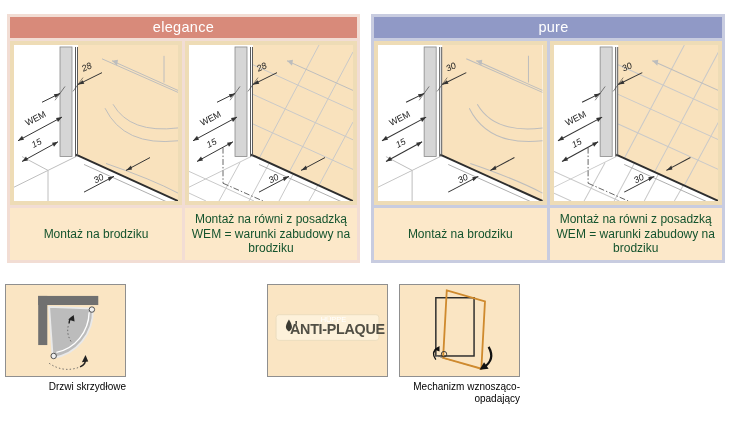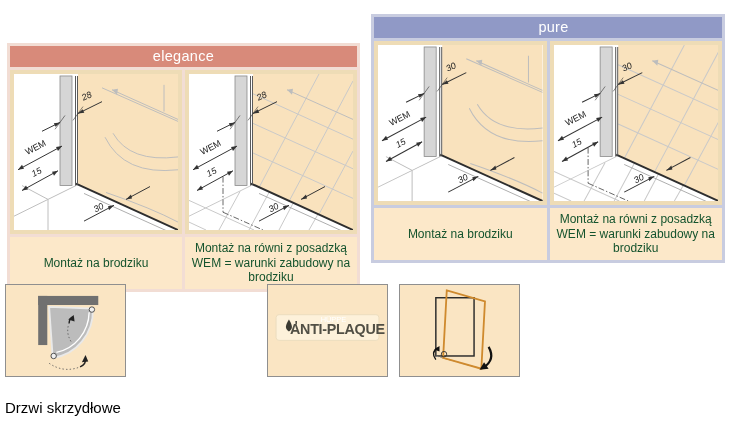--- a/index.html
+++ b/index.html
@@ -1,34 +1,34 @@
 <!DOCTYPE html>
 <html><head>
 <meta charset="utf-8">
 <style>
   html,body{margin:0;padding:0;}
   body{
     width:732px;height:439px;position:relative;background:#ffffff;
     font-family:"Liberation Sans", sans-serif;overflow:hidden;
   }
   .panel{position:absolute;top:14px;height:249px;display:flex;flex-direction:column;padding:3px;gap:3px;box-sizing:border-box;}
-  .panel.elegance{left:7px;width:353px;margin-top:29px;}
+  .panel.elegance{left:7px;width:353px;}
   .panel.pure{left:371px;width:354px;}
   .panel-header{height:21px;line-height:21px;text-align:center;color:#ffffff;font-size:14.5px;letter-spacing:.3px;}
   .drow{flex:1;display:flex;gap:3px;min-height:0;}
   .dbox{flex:1;background:#ffffff;border:4px solid #eedcb6;box-sizing:border-box;overflow:hidden;}
   .dwg{width:100%;height:100%;display:block;}
   .crow{height:52px;display:flex;gap:3px;}
   .ccell{flex:1;background:#fce8c9;display:flex;align-items:center;justify-content:center;text-align:center;
          font-size:12px;line-height:1.22;color:#14532d;padding:2px 5px;box-sizing:border-box;}
   .feat{position:absolute;top:284px;width:121px;}
   .f1{left:5px;} .f2{left:133px;} .f3{left:267px;} .f4{left:399px;}
   .fbox{height:93px;background:#fae5c3;border:1px solid #8f8f8f;box-sizing:border-box;display:flex;align-items:center;justify-content:center;}
   .fbox svg{width:100%;height:100%;display:block;}
-  .flabel{margin-top:22px;text-align:left;font-size:15px;line-height:1.2;color:#000000;}
+  .flabel{margin-top:4px;text-align:right;font-size:10px;line-height:1.2;color:#000000;}
 </style>
 </head>
 <body>
 
 <div class="panel elegance" style="background: rgb(242, 221, 212);">
   <div class="panel-header" style="background: rgb(216, 138, 122);">elegance</div>
   <div class="drow">
 
     <div class="dbox">
       <svg class="dwg" viewBox="0 0 164 158" preserveAspectRatio="none">
@@ -305,13 +305,14 @@
       <rect x="24" y="14" width="42" height="64" fill="none" stroke="#2a2a2a" stroke-width="1.6"></rect>
       <line x1="24" y1="78" x2="74" y2="92" stroke="#888888" stroke-dasharray="3 2"></line>
       <polygon points="36,6 78,18 74,92 32,80" fill="none" stroke="#cf8a2e" stroke-width="2"></polygon>
       <path d="M82,68 Q90,82 76,91" fill="none" stroke="#111111" stroke-width="2.4"></path>
       <polygon points="72,93 82,92 77,85" fill="#111111"></polygon>
       <circle cx="33" cy="76" r="3" fill="none" stroke="#333333"></circle>
       <path d="M24,82 q-6,-8 2,-13" fill="none" stroke="#111111" stroke-width="1.5"></path>
       <polygon points="28,67 22,71 28,73" fill="#111111"></polygon>
     </svg>
   </div>
+  <div class="flabel">Mechanizm wznosząco-opadający</div>
 </div>
 
 </body></html>

